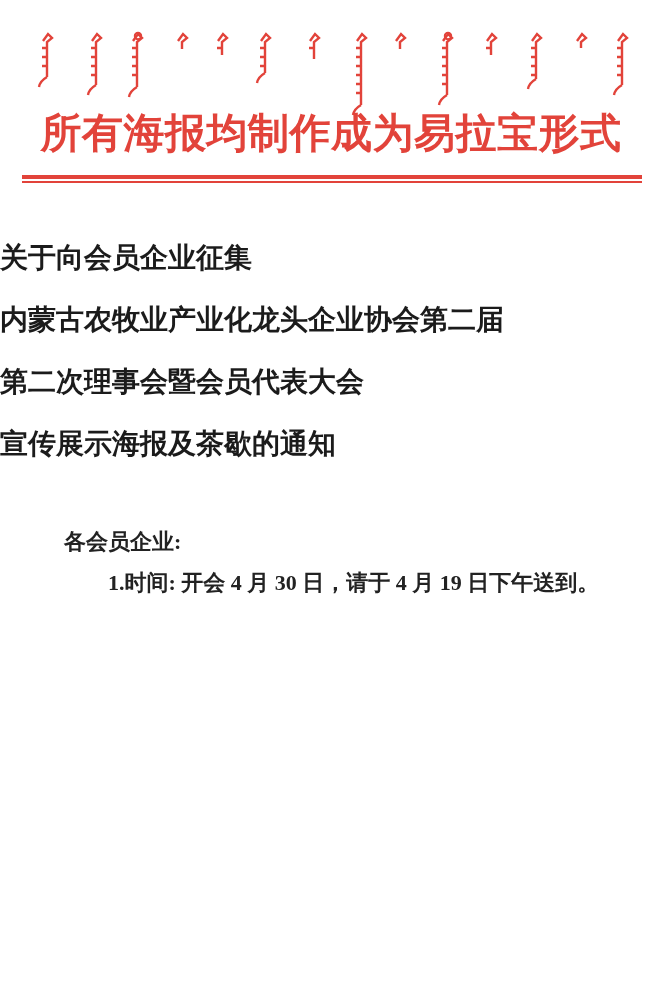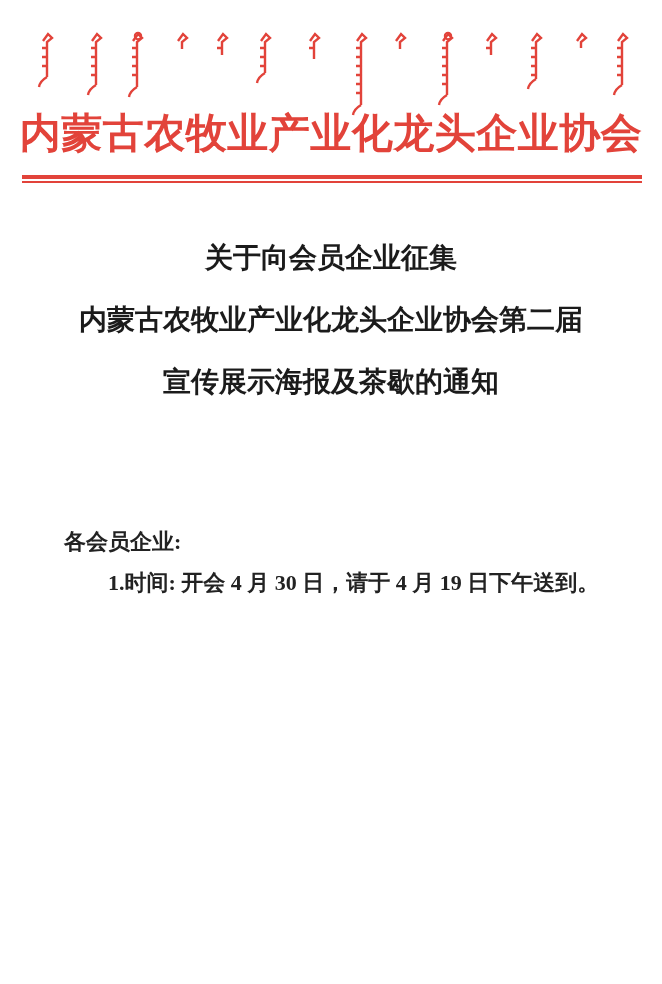--- a/index.html
+++ b/index.html
@@ -43,21 +43,20 @@
     left: 22px;
     right: 20px;
   }
   .rule-thick { height: 4px; background: #e2433a; }
   .rule-thin  { height: 2px; background: #e2433a; margin-top: 2px; }
   .title-block {
     position: absolute;
     top: 227px;
     left: 0;
     width: 100%;
-    text-align: center;
     color: #1b1b1b;
     font-weight: bold;
     font-size: 28px;
   }
   .title-line {
     height: 62px;
     line-height: 62px;
     white-space: nowrap;
   }
   .body-block {
@@ -93,30 +92,31 @@
         <path d="M396,11 L401,4 L405,8 L400,12 V19" fill="none" stroke="#e2433a" stroke-width="2.4"></path>
         <path d="M443,11 L448,4 L452,8 L447,12 V65 M447,18 h-5 M447,27 h-5 M447,36 h-5 M447,45 h-5 M447,54 h-5 M447,65 q-7,4 -8,10" fill="none" stroke="#e2433a" stroke-width="2.4"></path>
         <circle cx="448" cy="6" r="3.2" fill="none" stroke="#e2433a" stroke-width="2"></circle>
         <path d="M487,11 L492,4 L496,8 L491,12 V25 M491,18 h-5" fill="none" stroke="#e2433a" stroke-width="2.4"></path>
         <path d="M532,11 L537,4 L541,8 L536,12 V49 M536,18 h-5 M536,27 h-5 M536,36 h-5 M536,45 h-5 M536,49 q-7,4 -8,10" fill="none" stroke="#e2433a" stroke-width="2.4"></path>
         <path d="M577,11 L582,4 L586,8 L581,12 V18" fill="none" stroke="#e2433a" stroke-width="2.4"></path>
         <path d="M618,11 L623,4 L627,8 L622,12 V55 M622,18 h-5 M622,27 h-5 M622,36 h-5 M622,45 h-5 M622,55 q-7,4 -8,10" fill="none" stroke="#e2433a" stroke-width="2.4"></path>
       </svg>
   </div>
 
-  <h1 class="org-name">内蒙古农牧业产业化龙头企业协会</h1>
+  <h1 class="org-name">所有海报均制作成为易拉宝形式</h1>
 
   <div class="rule">
     <div class="rule-thick"></div>
     <div class="rule-thin"></div>
   </div>
 
   <div class="title-block">
     <div class="title-line">关于向会员企业征集</div>
     <div class="title-line">内蒙古农牧业产业化龙头企业协会第二届</div>
+    <div class="title-line">第二次理事会暨会员代表大会</div>
     <div class="title-line">宣传展示海报及茶歇的通知</div>
   </div>
 
   <div class="body-block">
     <p>各会员企业:</p>
     <p class="indent">1.时间: 开会 4 月 30 日，请于 4 月 19 日下午送到。</p>
   </div>
 
 </div>
 

